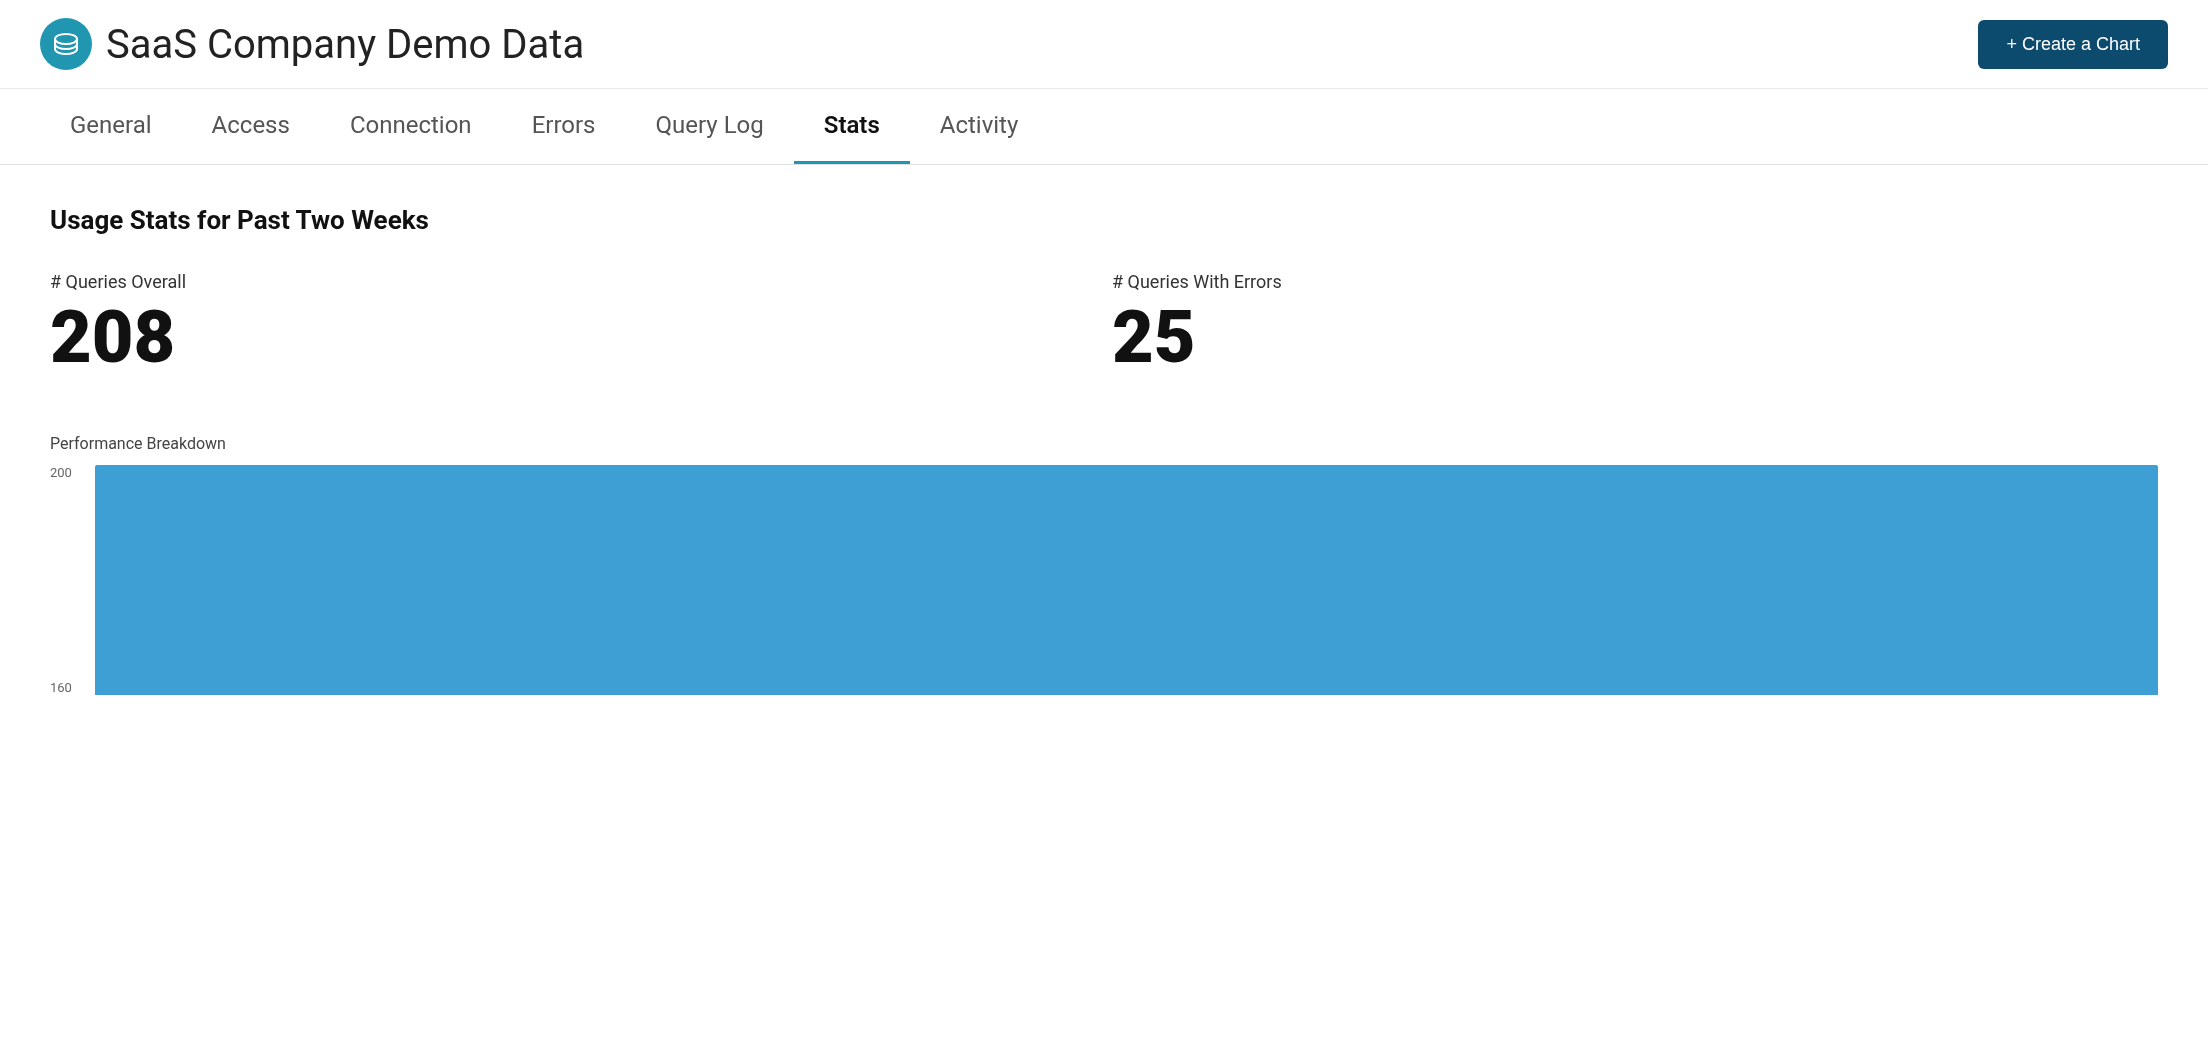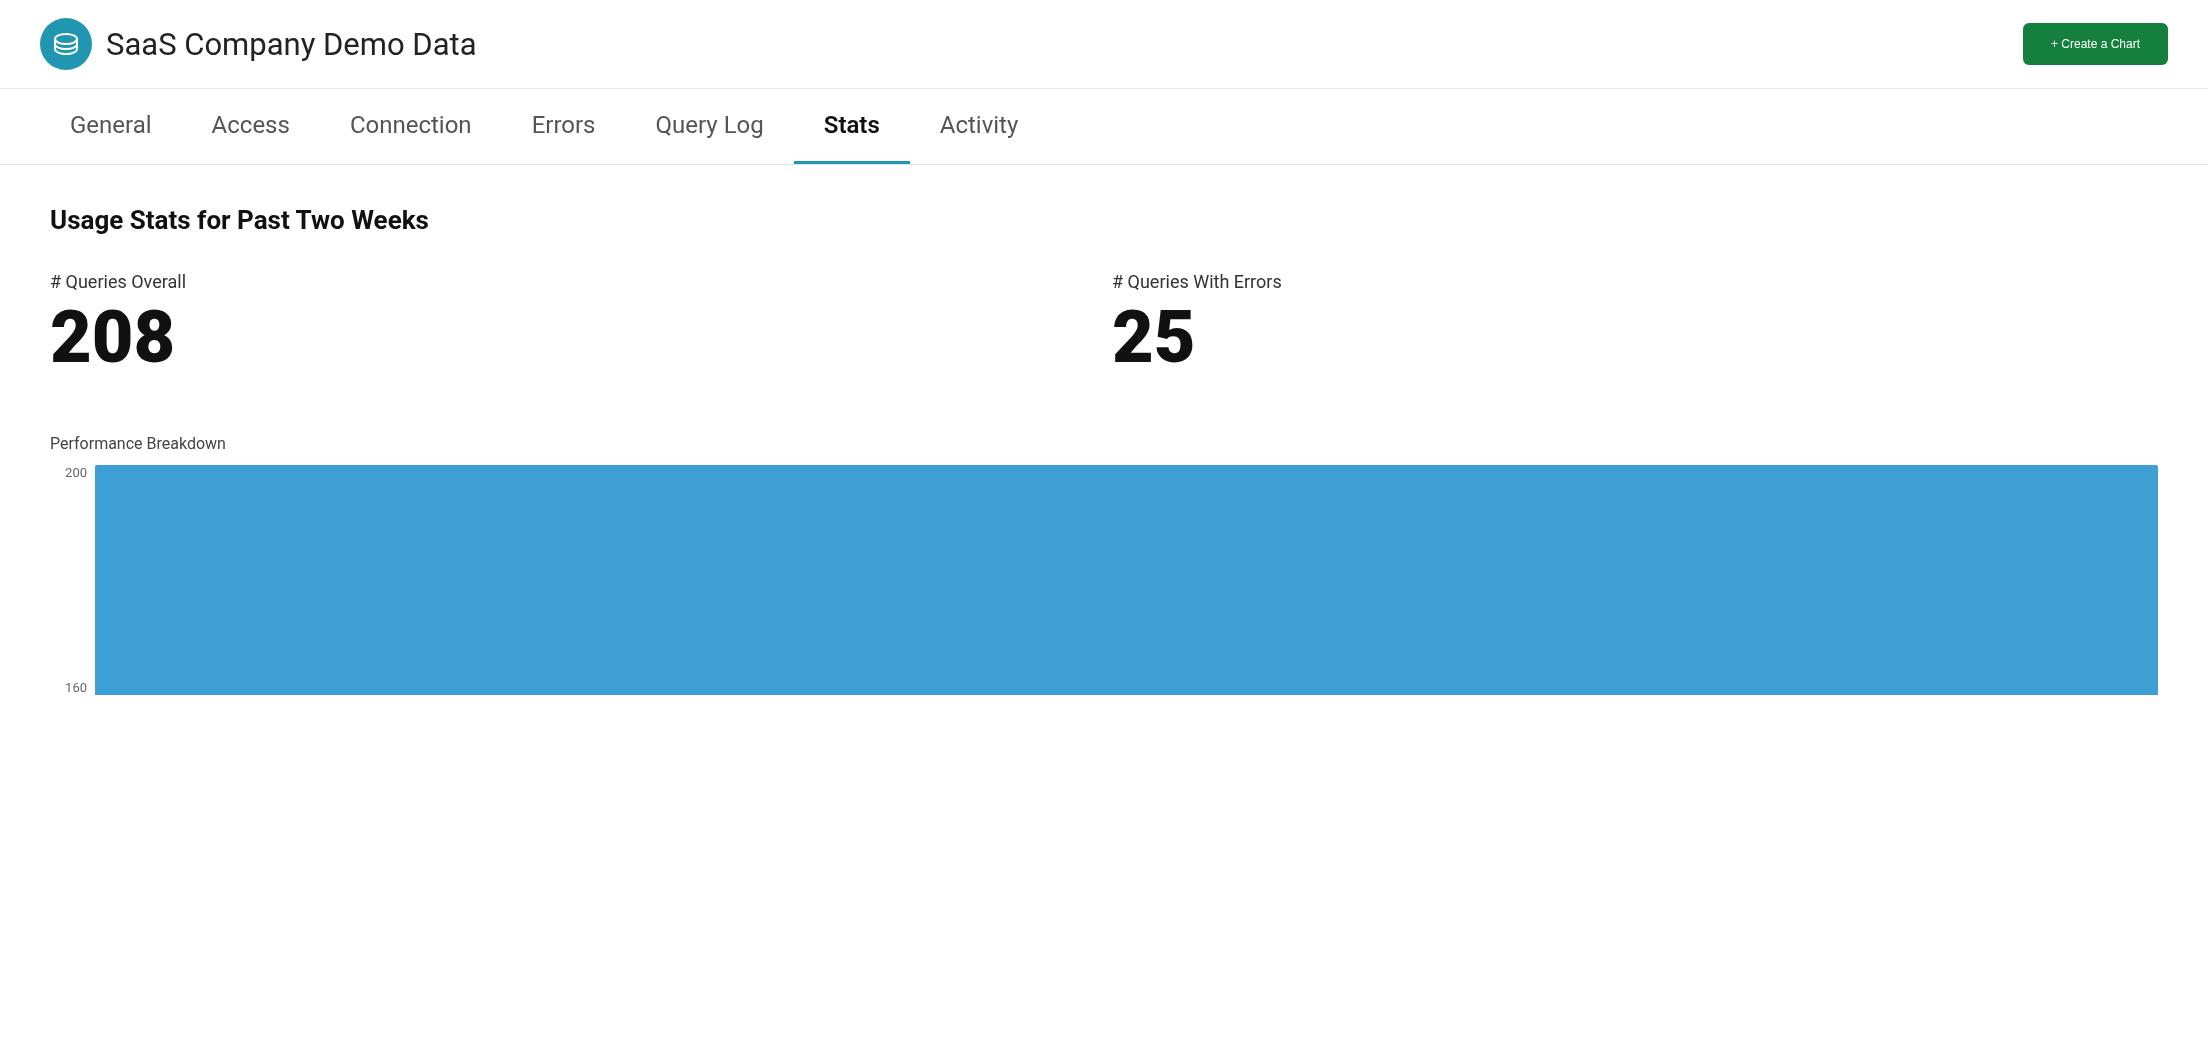--- a/index.html
+++ b/index.html
@@ -38,32 +38,32 @@
       justify-content: center;
       flex-shrink: 0;
     }
 
     .logo-circle svg {
       width: 30px;
       height: 30px;
     }
 
     .app-title {
-      font-size: 31px;
+      font-size: 40px;
       font-weight: 400;
       color: #222;
     }
 
     .create-chart-btn {
-      background-color: #15803d;
+      background-color: #0c4a6e;
       color: #ffffff;
       border: none;
       border-radius: 6px;
       padding: 14px 28px;
-      font-size: 12px;
+      font-size: 18px;
       font-weight: 500;
       cursor: pointer;
       display: flex;
       align-items: center;
       gap: 8px;
       white-space: nowrap;
     }
 
     .nav-tabs {
       display: flex;
@@ -166,21 +166,21 @@
       width: 45px;
       display: flex;
       flex-direction: column;
       justify-content: space-between;
       padding-bottom: 0px;
     }
 
     .chart-y-label {
       font-size: 13px;
       color: #666;
-      text-align: right;
+      text-align: left;
       padding-right: 8px;
     }
 
     .chart-area {
       position: absolute;
       left: 45px;
       right: 0;
       top: 0;
       bottom: 0;
     }

